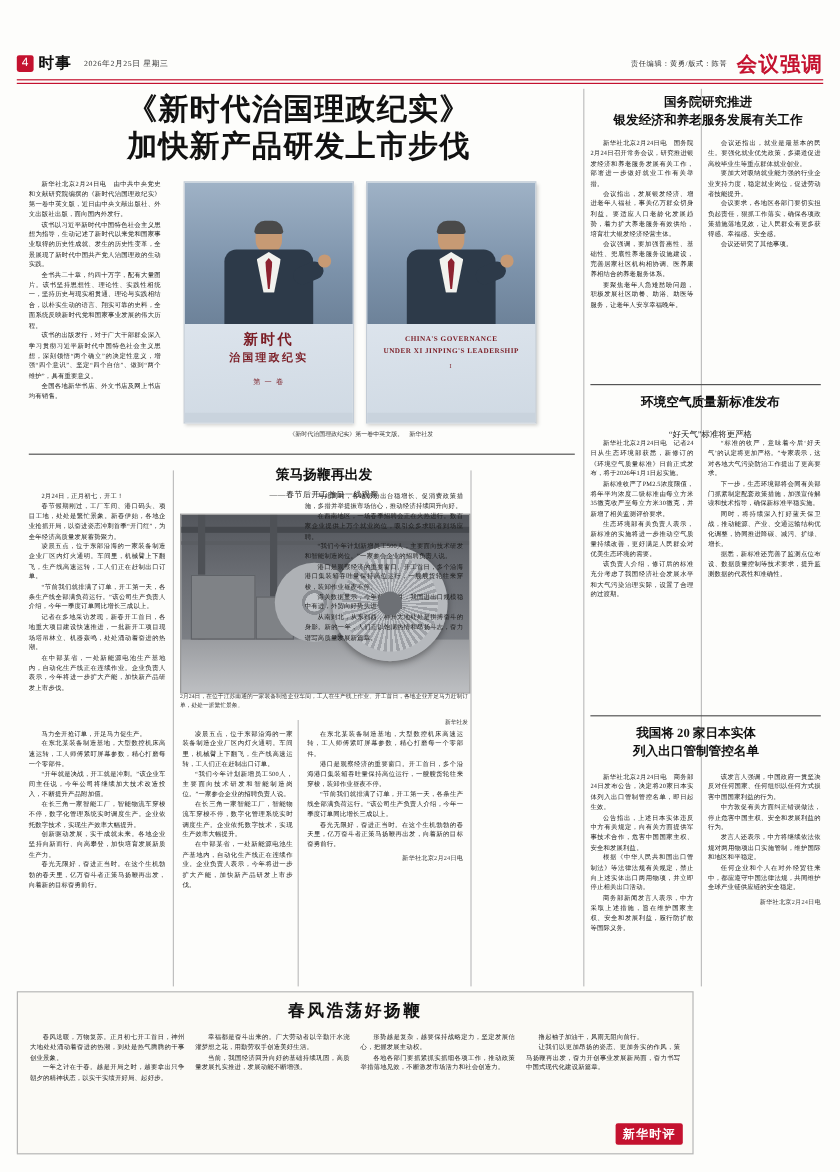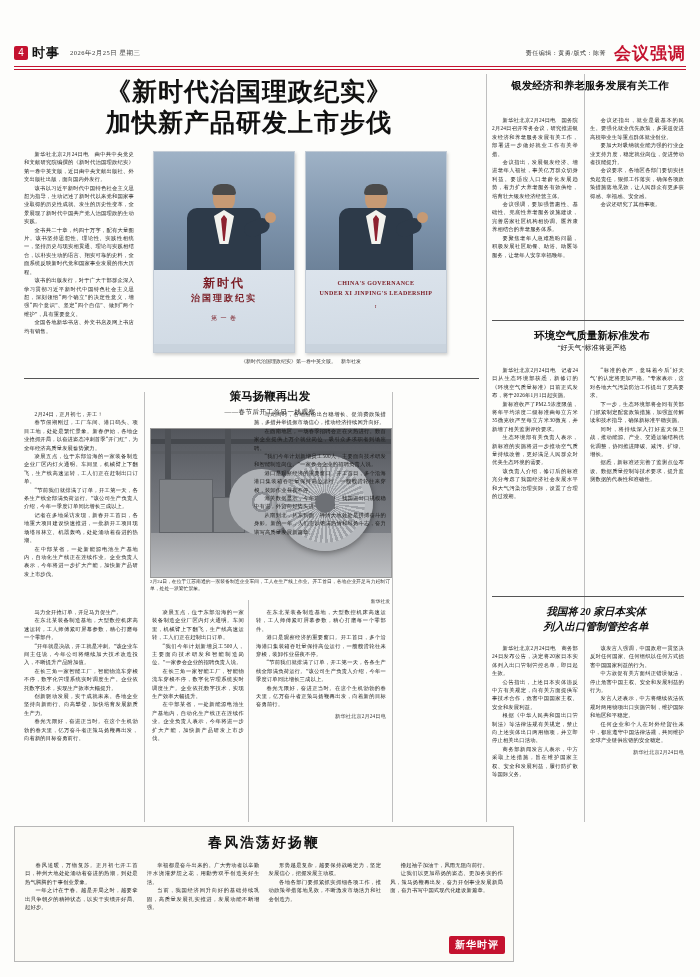--- a/index.html
+++ b/index.html
@@ -121,37 +121,37 @@
   }
   .pf-beam{position:absolute;left:0;right:0;top:10px;height:5px;background:#45484d;}
   .pf-beam2{position:absolute;left:0;right:0;top:22px;height:3px;background:#5a5d62;}
   .pf-col{position:absolute;top:0;bottom:44px;width:6px;background:#4e5156;}
   .pf-box{position:absolute;background:#7f8286;border:.5px solid #5f6267;}
   .factory-cap{position:absolute;left:150px;top:578px;width:240px;font-size:4.8px;line-height:7px;color:#333;text-align:justify;}
   .factory-credit{position:absolute;left:150px;top:598px;width:240px;font-size:4.8px;color:#333;text-align:right;}
 
   
   .commentary{
-    position:absolute;left:14px;top:826px;width:500px;height:136px;
+    position:absolute;left:14px;top:826px;width:564px;height:136px;
     border:1px solid #b7b7b7;background:#fbfaf6;box-sizing:border-box;
   }
   .commentary .ch{
     text-align:center;font-size:14px;font-weight:bold;color:#111;margin-top:7px;letter-spacing:2px;
   }
   .xinhua-badge{
     position:absolute;right:8px;bottom:7px;background:#c4122f;color:#fff;
     font-size:10px;font-weight:bold;padding:2px 6px;border-radius:2px;letter-spacing:1px;
     font-family:"Liberation Sans",sans-serif;
   }
   .cmt-cols{position:absolute;left:10px;right:10px;top:34px;bottom:10px;display:flex;gap:9px;}
   .cmt-cols .c{flex:1;}
 
   
   .rh{font-size:10.5px;font-weight:bold;text-align:center;color:#111;line-height:1.45;}
-  .rh-sub{font-size:7px;text-align:center;color:#222;margin-top:0;}
+  .rh-sub{font-size:7px;text-align:center;color:#222;margin-top:14px;}
   .section-rule{position:absolute;border-top:1px solid #555;}
 </style>
 </head>
 <body>
 
 <div class="page">
 
   <div class="masthead">
     <div class="pagenum">4</div>
     <div class="sectionname">时事</div>
@@ -315,20 +315,21 @@
       </div>
       <div class="c txt">
         <p>撸起袖子加油干，风雨无阻向前行。</p>
         <p>让我们以更加昂扬的姿态、更加务实的作风，策马扬鞭再出发，奋力开创事业发展新局面，奋力书写中国式现代化建设新篇章。</p>
       </div>
     </div>
     <div class="xinhua-badge">新华时评</div>
   </div>
 
   <div style="position:absolute;left:494px;top:78px;width:192px;">
+    <div class="rh">国务院研究推进</div>
     <div class="rh">银发经济和养老服务发展有关工作</div>
   </div>
 
   <div class="col txt" style="left:492px;top:116px;width:86px;">
     <p>新华社北京2月24日电　国务院2月24日召开常务会议，研究推进银发经济和养老服务发展有关工作，部署进一步做好就业工作有关举措。</p>
     <p>会议指出，发展银发经济、增进老年人福祉，事关亿万群众切身利益。要适应人口老龄化发展趋势，着力扩大养老服务有效供给，培育壮大银发经济经营主体。</p>
     <p>会议强调，要加强普惠性、基础性、兜底性养老服务设施建设，完善居家社区机构相协调、医养康养相结合的养老服务体系。</p>
     <p>要聚焦老年人急难愁盼问题，积极发展社区助餐、助浴、助医等服务，让老年人安享幸福晚年。</p>
   </div>
   <div class="col txt" style="left:590px;top:116px;width:94px;">
@@ -353,21 +354,21 @@
   </div>
   <div class="col txt" style="left:590px;top:366px;width:94px;">
     <p>“标准的收严，意味着今后‘好天气’的认定将更加严格。”专家表示，这对各地大气污染防治工作提出了更高要求。</p>
     <p>下一步，生态环境部将会同有关部门抓紧制定配套政策措施，加强宣传解读和技术指导，确保新标准平稳实施。</p>
     <p>同时，将持续深入打好蓝天保卫战，推动能源、产业、交通运输结构优化调整，协同推进降碳、减污、扩绿、增长。</p>
     <p>据悉，新标准还完善了监测点位布设、数据质量控制等技术要求，提升监测数据的代表性和准确性。</p>
   </div>
 
   <div class="section-rule" style="left:492px;top:596px;width:192px;"></div>
 
-  <div style="position:absolute;left:500px;top:604px;width:192px;font-style:italic;">
+  <div style="position:absolute;left:484px;top:604px;width:192px;">
     <div class="rh">我国将 20 家日本实体</div>
     <div class="rh">列入出口管制管控名单</div>
   </div>
 
   <div class="col txt" style="left:492px;top:644px;width:86px;height:312px;overflow:hidden;">
     <p>新华社北京2月24日电　商务部24日发布公告，决定将20家日本实体列入出口管制管控名单，即日起生效。</p>
     <p>公告指出，上述日本实体违反中方有关规定，向有关方面提供军事技术合作，危害中国国家主权、安全和发展利益。</p>
     <p>根据《中华人民共和国出口管制法》等法律法规有关规定，禁止向上述实体出口两用物项，并立即停止相关出口活动。</p>
     <p>商务部新闻发言人表示，中方采取上述措施，旨在维护国家主权、安全和发展利益，履行防扩散等国际义务。</p>
   </div>

